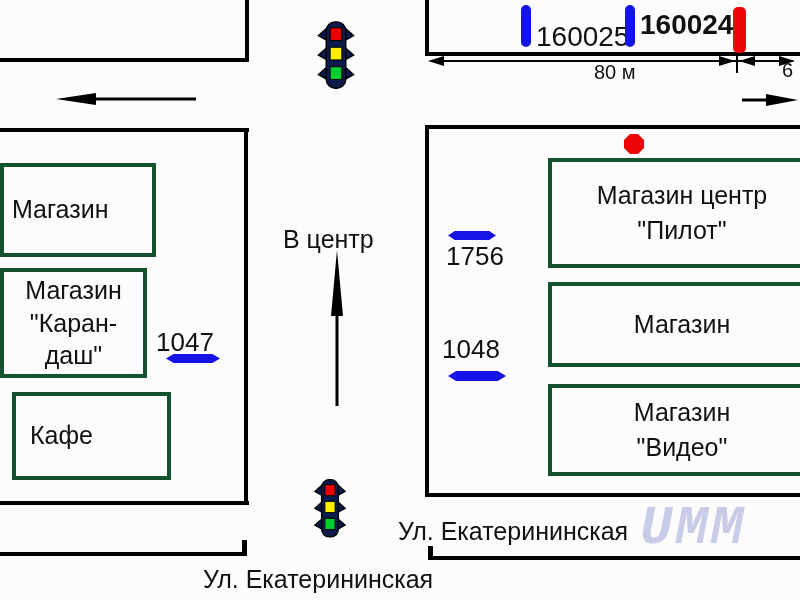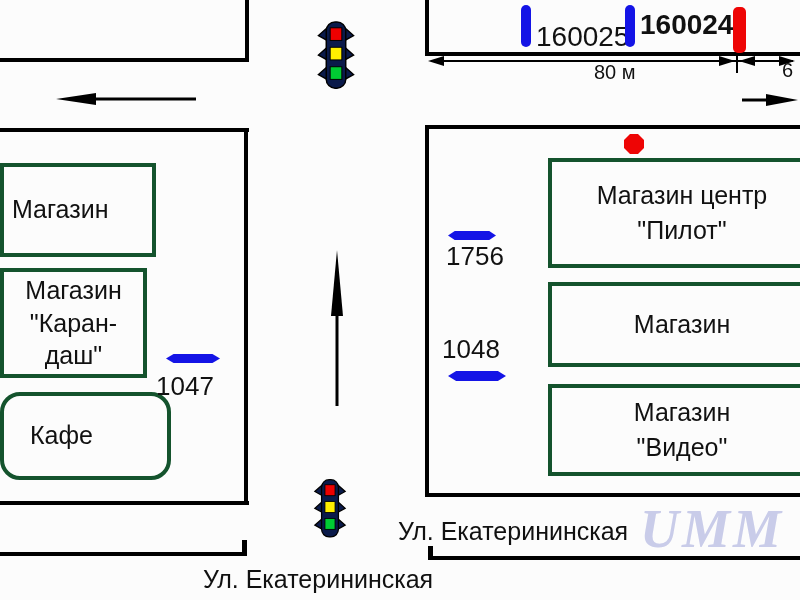--- a/index.html
+++ b/index.html
@@ -27,21 +27,21 @@
     position:absolute; background:var(--marker-blue,#1414e6);
     clip-path:polygon(0 50%,14% 0,86% 0,100% 50%,86% 100%,14% 100%);
   }
   .dot{
     position:absolute; background:var(--marker-red,#ee0505);
     clip-path:polygon(30% 0,70% 0,100% 30%,100% 70%,70% 100%,30% 100%,0 70%,0 30%);
   }
   .wm{
     position:absolute; font-size:54px; font-weight:bold; font-style:italic;
     color:var(--watermark,#c9cce9); letter-spacing:3px; z-index:0;
-    font-family:Liberation Serif, serif;
+    font-family:Liberation Mono, monospace;
   }
   .overlay{position:absolute; left:0; top:0; pointer-events:none; z-index:2;}
   .tl{position:absolute; z-index:2;}
   .z1{z-index:1;} .z3{z-index:3;}
 </style>
 </head>
 <body>
 
 <div id="canvas">
 
@@ -69,21 +69,21 @@
   <div class="box align-left z1" style="left:0;top:163px;width:140px;height:86px;padding-left:8px;">
     <div>Магазин</div>
   </div>
 
   <div class="box align-center tight z1" style="left:0;top:268px;width:139px;height:102px;">
     <div>Магазин</div>
     <div>"Каран-</div>
     <div>даш"</div>
   </div>
 
-  <div class="box align-left z1" style="left:0;top:392px;width:137px;height:80px;padding-left:26px;border-radius:20px;">
+  <div class="box align-left z1" style="left:12px;top:392px;width:137px;height:80px;padding-left:14px;">
     <div>Кафе</div>
   </div>
 
   <div class="box align-center z1" style="left:548px;top:158px;width:260px;height:102px;">
     <div>Магазин центр</div>
     <div>"Пилот"</div>
   </div>
 
   <div class="box align-center z1" style="left:548px;top:282px;width:260px;height:77px;">
     <div>Магазин</div>
@@ -95,37 +95,38 @@
   </div>
 
   <div class="vbar blue z3" style="left:521px;top:5px;width:10px;height:42px;"></div>
 
   <div class="num-label top z3" style="left:536px;top:21px;">160025</div>
   <div class="vbar blue z3" style="left:625px;top:5px;width:10px;height:42px;"></div>
 
   <div class="num-label top z3" style="left:640px;top:9px;font-weight:bold;">160024</div>
   <div class="vbar red z3" style="left:733px;top:7px;width:13px;height:46px;"></div>
 
-  <div class="num-label z3" style="left:156px;top:327px;margin-top:44px;">1047</div>
+  <div class="num-label z3" style="left:156px;top:327px;">1047</div>
   <div class="hbar z3" style="left:166px;top:354px;width:54px;height:9px;"></div>
 
   <div class="hbar z3" style="left:448px;top:231px;width:48px;height:9px;"></div>
   <div class="num-label z3" style="left:446px;top:241px;">1756</div>
 
   <div class="num-label z3" style="left:442px;top:334px;text-align:center;">1048</div>
   <div class="hbar z3" style="left:448px;top:371px;width:58px;height:10px;"></div>
 
   <div class="dot z3" style="left:624px;top:134px;width:20px;height:20px;"></div>
 
   <div class="street-label z1" style="left:398px;top:517px;">Ул. Екатерининская</div>
   <div class="street-label z1" style="left:203px;top:565px;">Ул. Екатерининская</div>
 
   <div class="measure-label z1" style="left:556px;top:61px;">80 м</div>
   <div class="measure-label z1" style="left:744px;top:59px;">6 м</div>
 
+  <div class="street-label z1" style="left:283px;top:225px;">В центр</div>
 
   <svg class="overlay" width="800" height="600" viewBox="0 0 800 600">
     <g stroke="#000" fill="#000">
       <line x1="92" y1="99" x2="196" y2="99" stroke-width="3"></line>
       <polygon points="56,99 96,93 96,105" stroke="none"></polygon>
     </g>
     <g stroke="#000" fill="#000">
       <line x1="337" y1="314" x2="337" y2="406" stroke-width="3"></line>
       <polygon points="337,250 331,316 343,316" stroke="none"></polygon>
     </g>

